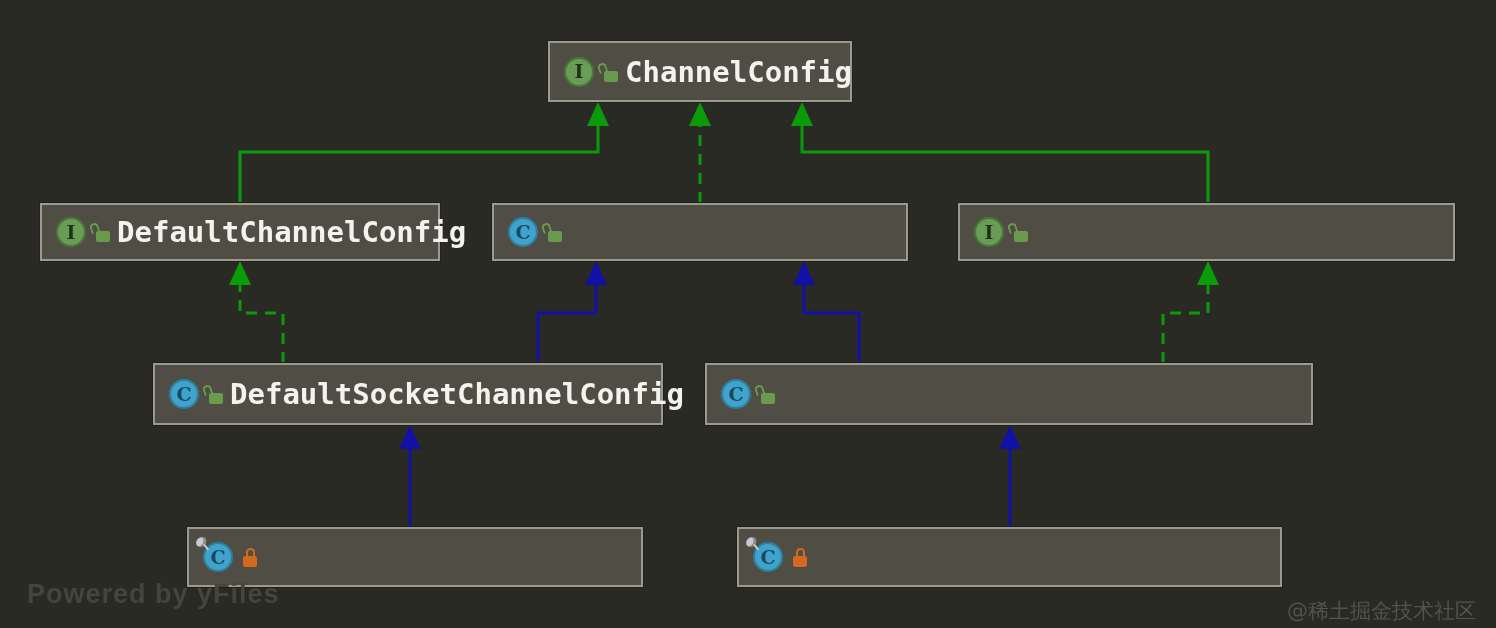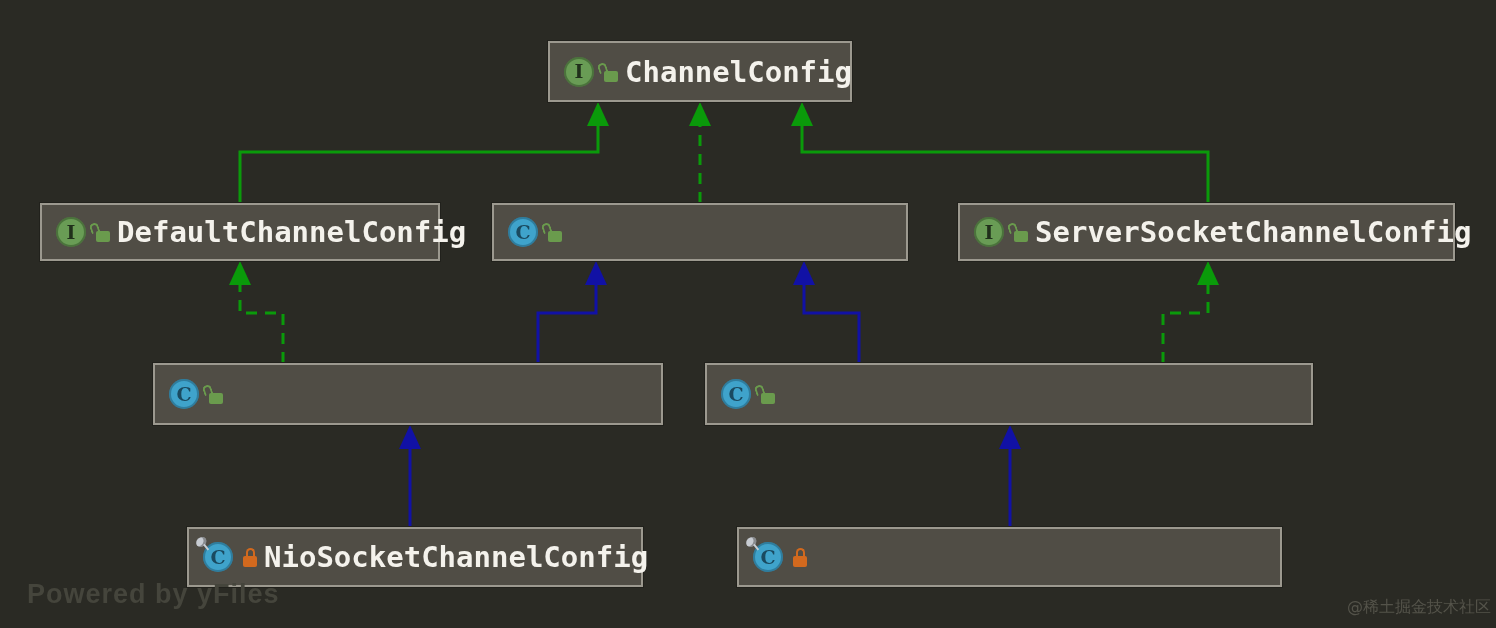--- a/index.html
+++ b/index.html
@@ -59,23 +59,23 @@
   .lock .shackle{position:absolute;box-sizing:border-box;width:9px;height:10px;
     border:2.5px solid;border-bottom:none;border-radius:5px 5px 0 0;}
   .lock.open .shackle{border-color:var(--lock-open);left:-5px;top:0;transform:rotate(-18deg);}
   .lock.closed .shackle{border-color:var(--lock-closed);left:4px;top:0;}
   .wm-yfiles{
     position:absolute;left:27px;top:579px;z-index:2;
     font-family:"Liberation Sans","DejaVu Sans",sans-serif;
     font-size:27px;color:var(--wm1);letter-spacing:1px;font-weight:bold;
   }
   .wm-juejin{
-    position:absolute;right:5px;top:597px;z-index:2;
+    position:absolute;right:20px;top:597px;z-index:2;
     font-family:"DejaVu Sans","Liberation Sans",sans-serif;
-    font-size:16px;color:var(--wm2);
+    font-size:21px;color:var(--wm2);
   }
 </style>
 </head>
 <body>
 
 <div class="canvas">
 
   <svg id="edges" width="1496" height="628">
       <polyline points="240,203 240,152 598,152 598,123" fill="none" stroke="#0a9a0a" stroke-width="3"></polyline>
       <polygon points="598,102 587,126 609,126" fill="#0a9a0a"></polygon>
@@ -130,31 +130,31 @@
   </div>
 
   <div class="node" style="left:958px;top:203px;width:497px;height:58px">
     <span class="badge iface">
         <span class="letter">I</span>
       </span>
     <span class="lock open">
         <span class="shackle"></span>
         <span class="body"></span>
       </span>
-    <span class="label">ServerSocketChannelConfig</span>
   </div>
 
   <div class="node" style="left:153px;top:363px;width:510px;height:62px">
     <span class="badge cls">
         <span class="letter">C</span>
       </span>
     <span class="lock open">
         <span class="shackle"></span>
         <span class="body"></span>
       </span>
+    <span class="label">DefaultSocketChannelConfig</span>
   </div>
 
   <div class="node" style="left:705px;top:363px;width:608px;height:62px">
     <span class="badge cls">
         <span class="letter">C</span>
       </span>
     <span class="lock open">
         <span class="shackle"></span>
         <span class="body"></span>
       </span>
@@ -162,21 +162,20 @@
 
   <div class="node" style="left:187px;top:527px;width:456px;height:60px">
     <span class="badge cls">
         <span class="pin"></span>
         <span class="letter">C</span>
       </span>
     <span class="lock closed">
         <span class="shackle"></span>
         <span class="body"></span>
       </span>
-    <span class="label">NioSocketChannelConfig</span>
   </div>
 
   <div class="node" style="left:737px;top:527px;width:545px;height:60px">
     <span class="badge cls">
         <span class="pin"></span>
         <span class="letter">C</span>
       </span>
     <span class="lock closed">
         <span class="shackle"></span>
         <span class="body"></span>

